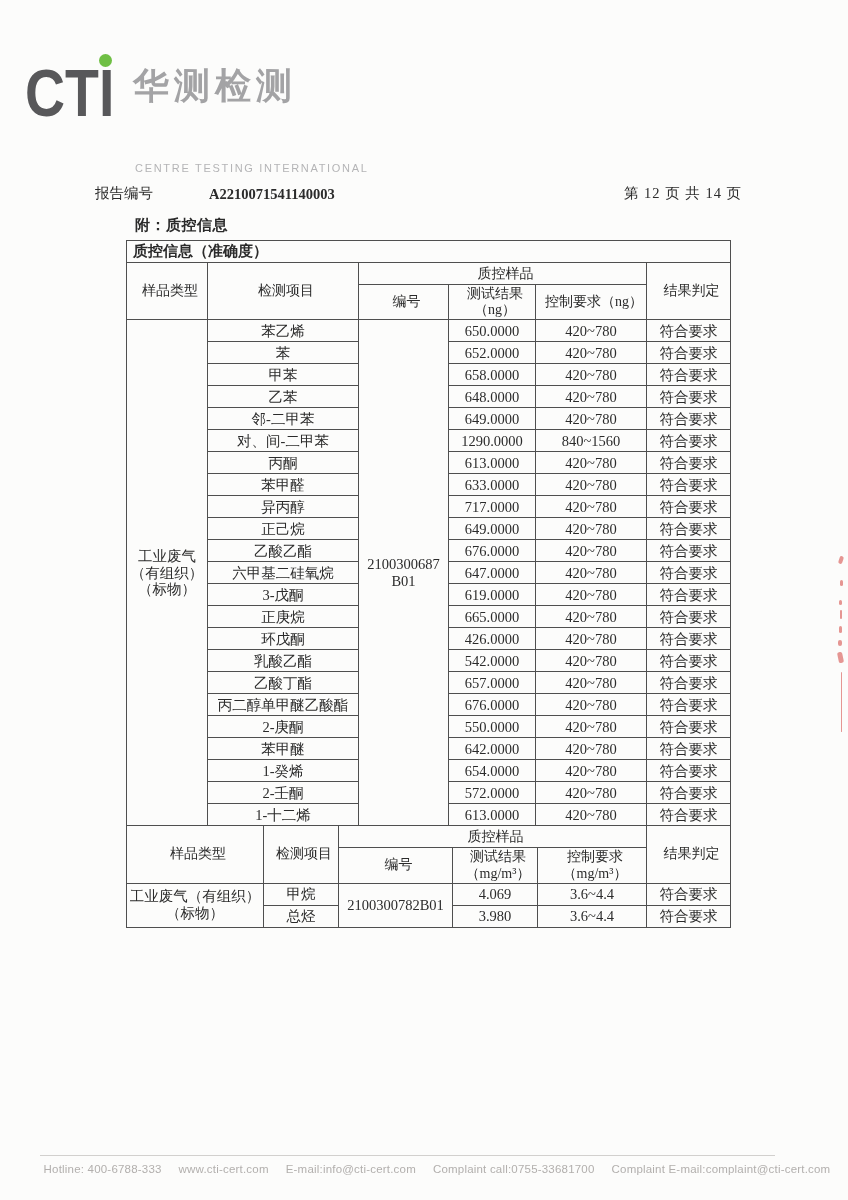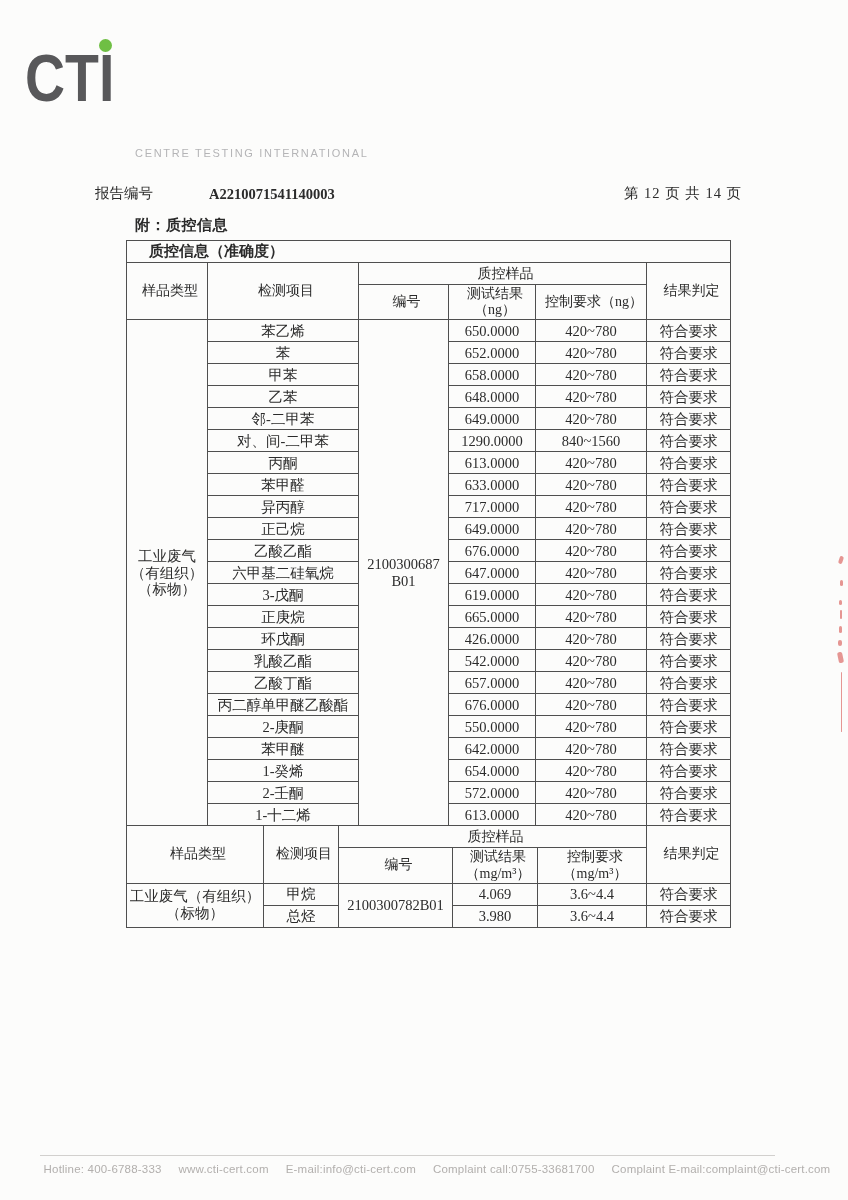--- a/index.html
+++ b/index.html
@@ -13,21 +13,21 @@
   html, body { width: 848px; height: 1200px; }
   body {
     position: relative;
     background: #fcfcfb;
     font-family: "Liberation Serif", "DejaVu Serif", serif;
     color: var(--ink);
     overflow: hidden;
   }
 
   
-  .logo { position: absolute; left: 0; top: 1px; width: 400px; height: 130px; }
+  .logo { position: absolute; left: 0; top: 16px; width: 400px; height: 130px; }
   .logo-cti {
     position: absolute; left: 25px; top: 44px;
     font-family: "Liberation Sans", sans-serif;
     font-weight: bold; font-size: 66px; line-height: 1;
     letter-spacing: 0px; color: var(--logo_gray);
     transform: scaleX(0.84); transform-origin: 0 0;
   }
   .logo-dot {
     position: absolute; left: 99px; top: 38px;
     width: 13px; height: 13px; border-radius: 50%;
@@ -65,21 +65,21 @@
     width: 604px; border-collapse: collapse; table-layout: fixed;
     font-size: 14.5px; color: var(--ink);
   }
   table.qc td {
     border: 1px solid var(--border);
     text-align: center; vertical-align: middle;
     height: 22px; line-height: 1.15; padding: 1px 2px;
   }
   table.qc td.tbl-title {
     text-align: left; font-weight: bold; font-size: 15px;
-    padding: 2px 22px; height: 22px;
+    padding: 2px 6px; height: 22px;
   }
   table.qc td.hdr { font-size: 14px; padding-left: 8px; }
   .preline { white-space: pre-line; }
   .t2 { margin-top: -1px; }
 
   
   .footer-rule {
     position: absolute; left: 40px; top: 1155px; width: 735px;
     border-top: 1px solid #d2d0ce;
   }
@@ -106,20 +106,21 @@
   .sf8 { left: 7px; top: 120px; width: 1px; height: 60px; opacity: 0.18; }
 </style>
 </head>
 <body>
 
 <div class="page">
 
   <div class="logo">
     <div class="logo-cti">CTI</div>
     <div class="logo-dot"></div>
+    <div class="logo-cn">华测检测</div>
     <div class="logo-sub">CENTRE TESTING INTERNATIONAL</div>
   </div>
 
   <div class="report-meta">
     <span class="report-no-label">报告编号</span>
     <span class="report-no-value">A2210071541140003</span>
     <span class="page-info">第 12 页 共 14 页</span>
   </div>
 
   <div class="attachment-title">附：质控信息</div>

